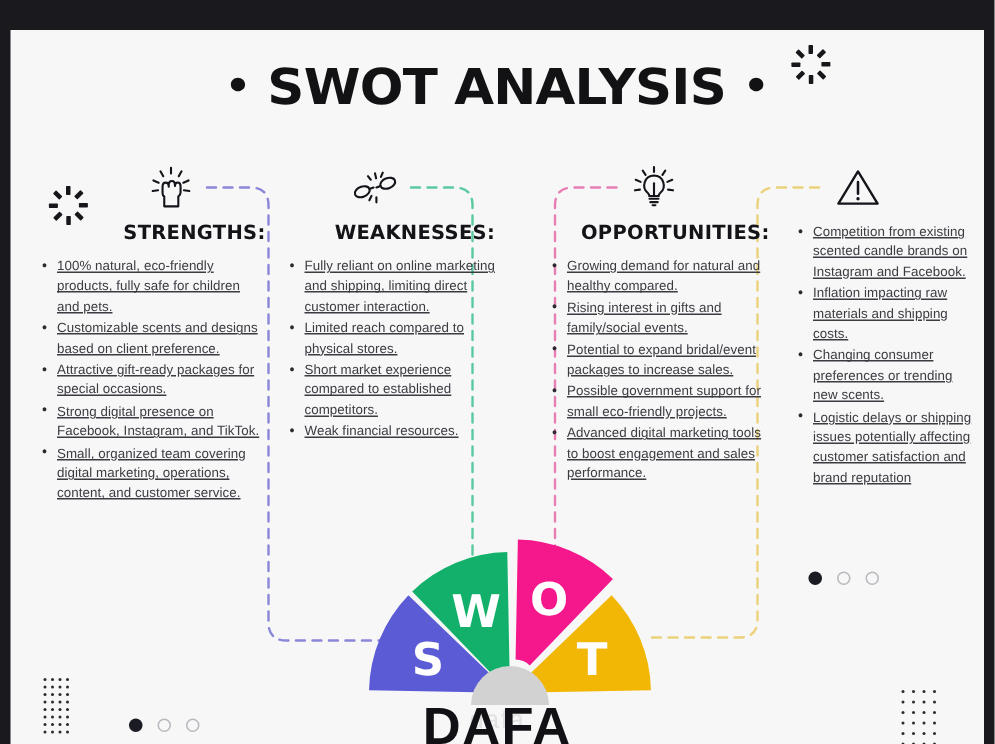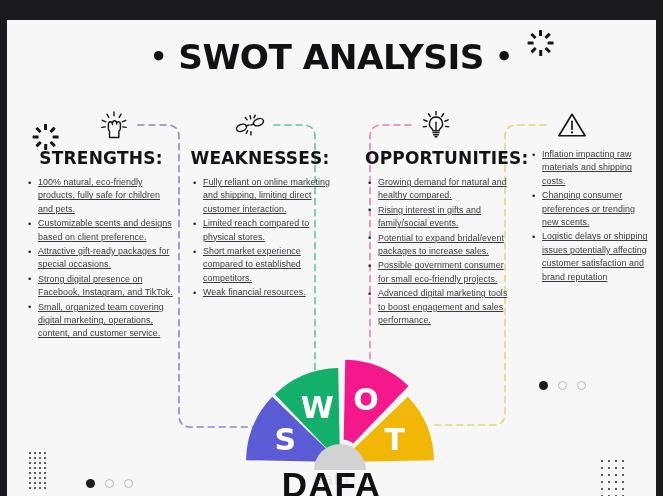--- a/index.html
+++ b/index.html
@@ -43,22 +43,22 @@
   
   .dotgrid{position:absolute;display:grid;gap:3px;}
   .dotgrid span{width:2px;height:2px;background:#2a2a30;border-radius:50%;}
   #dotgrid-left{left:22px;top:432px;grid-template-columns:repeat(4,2px);}
   #dotgrid-right{left:594px;top:440px;grid-template-columns:repeat(4,2px);gap:5px;}
   
   .col{position:absolute;top:128px;}
   .col h3{
     margin:0 0 8px 0;
     font-family:"DejaVu Sans", sans-serif;
-    font-size:17px;font-weight:bold;letter-spacing:.2px;
-    color:#141418;text-align:center;
+    font-size:13px;font-weight:bold;letter-spacing:.2px;
+    color:#141418;text-align:right;
   }
   .col ul{
     margin:0;padding:0 0 0 13px;
     list-style:none;
   }
   .col li{
     position:relative;
     font-size:8.9px;
     line-height:13.4px;
     color:#3b3b42;
@@ -288,27 +288,28 @@
         <li>Weak financial resources.</li>
       </ul>
   </div>
 
   <div class="col" id="col-opportunities">
     <h3>OPPORTUNITIES:</h3>
     <ul>
         <li>Growing demand for natural and healthy compared.</li>
         <li>Rising interest in gifts and family/social events.</li>
         <li> Potential to expand bridal/event packages to increase sales.</li>
-        <li>Possible government consumer for small eco-friendly projects.</li>
+        <li>Possible government support for small eco-friendly projects.</li>
         <li> Advanced digital marketing tools to boost engagement and sales performance.</li>
       </ul>
   </div>
 
   <div class="col" id="col-threats">
     <ul>
+        <li>Competition from existing scented candle brands on Instagram and Facebook.</li>
         <li> Inflation impacting raw materials and shipping costs.</li>
         <li> Changing consumer preferences or trending new scents.</li>
         <li>Logistic delays or shipping issues potentially affecting customer satisfaction and brand reputation</li>
       </ul>
   </div>
 
   <div class="pager" id="pager-left">
       <span class="pd on"></span>
       <span class="pd off"></span>
       <span class="pd off"></span>

